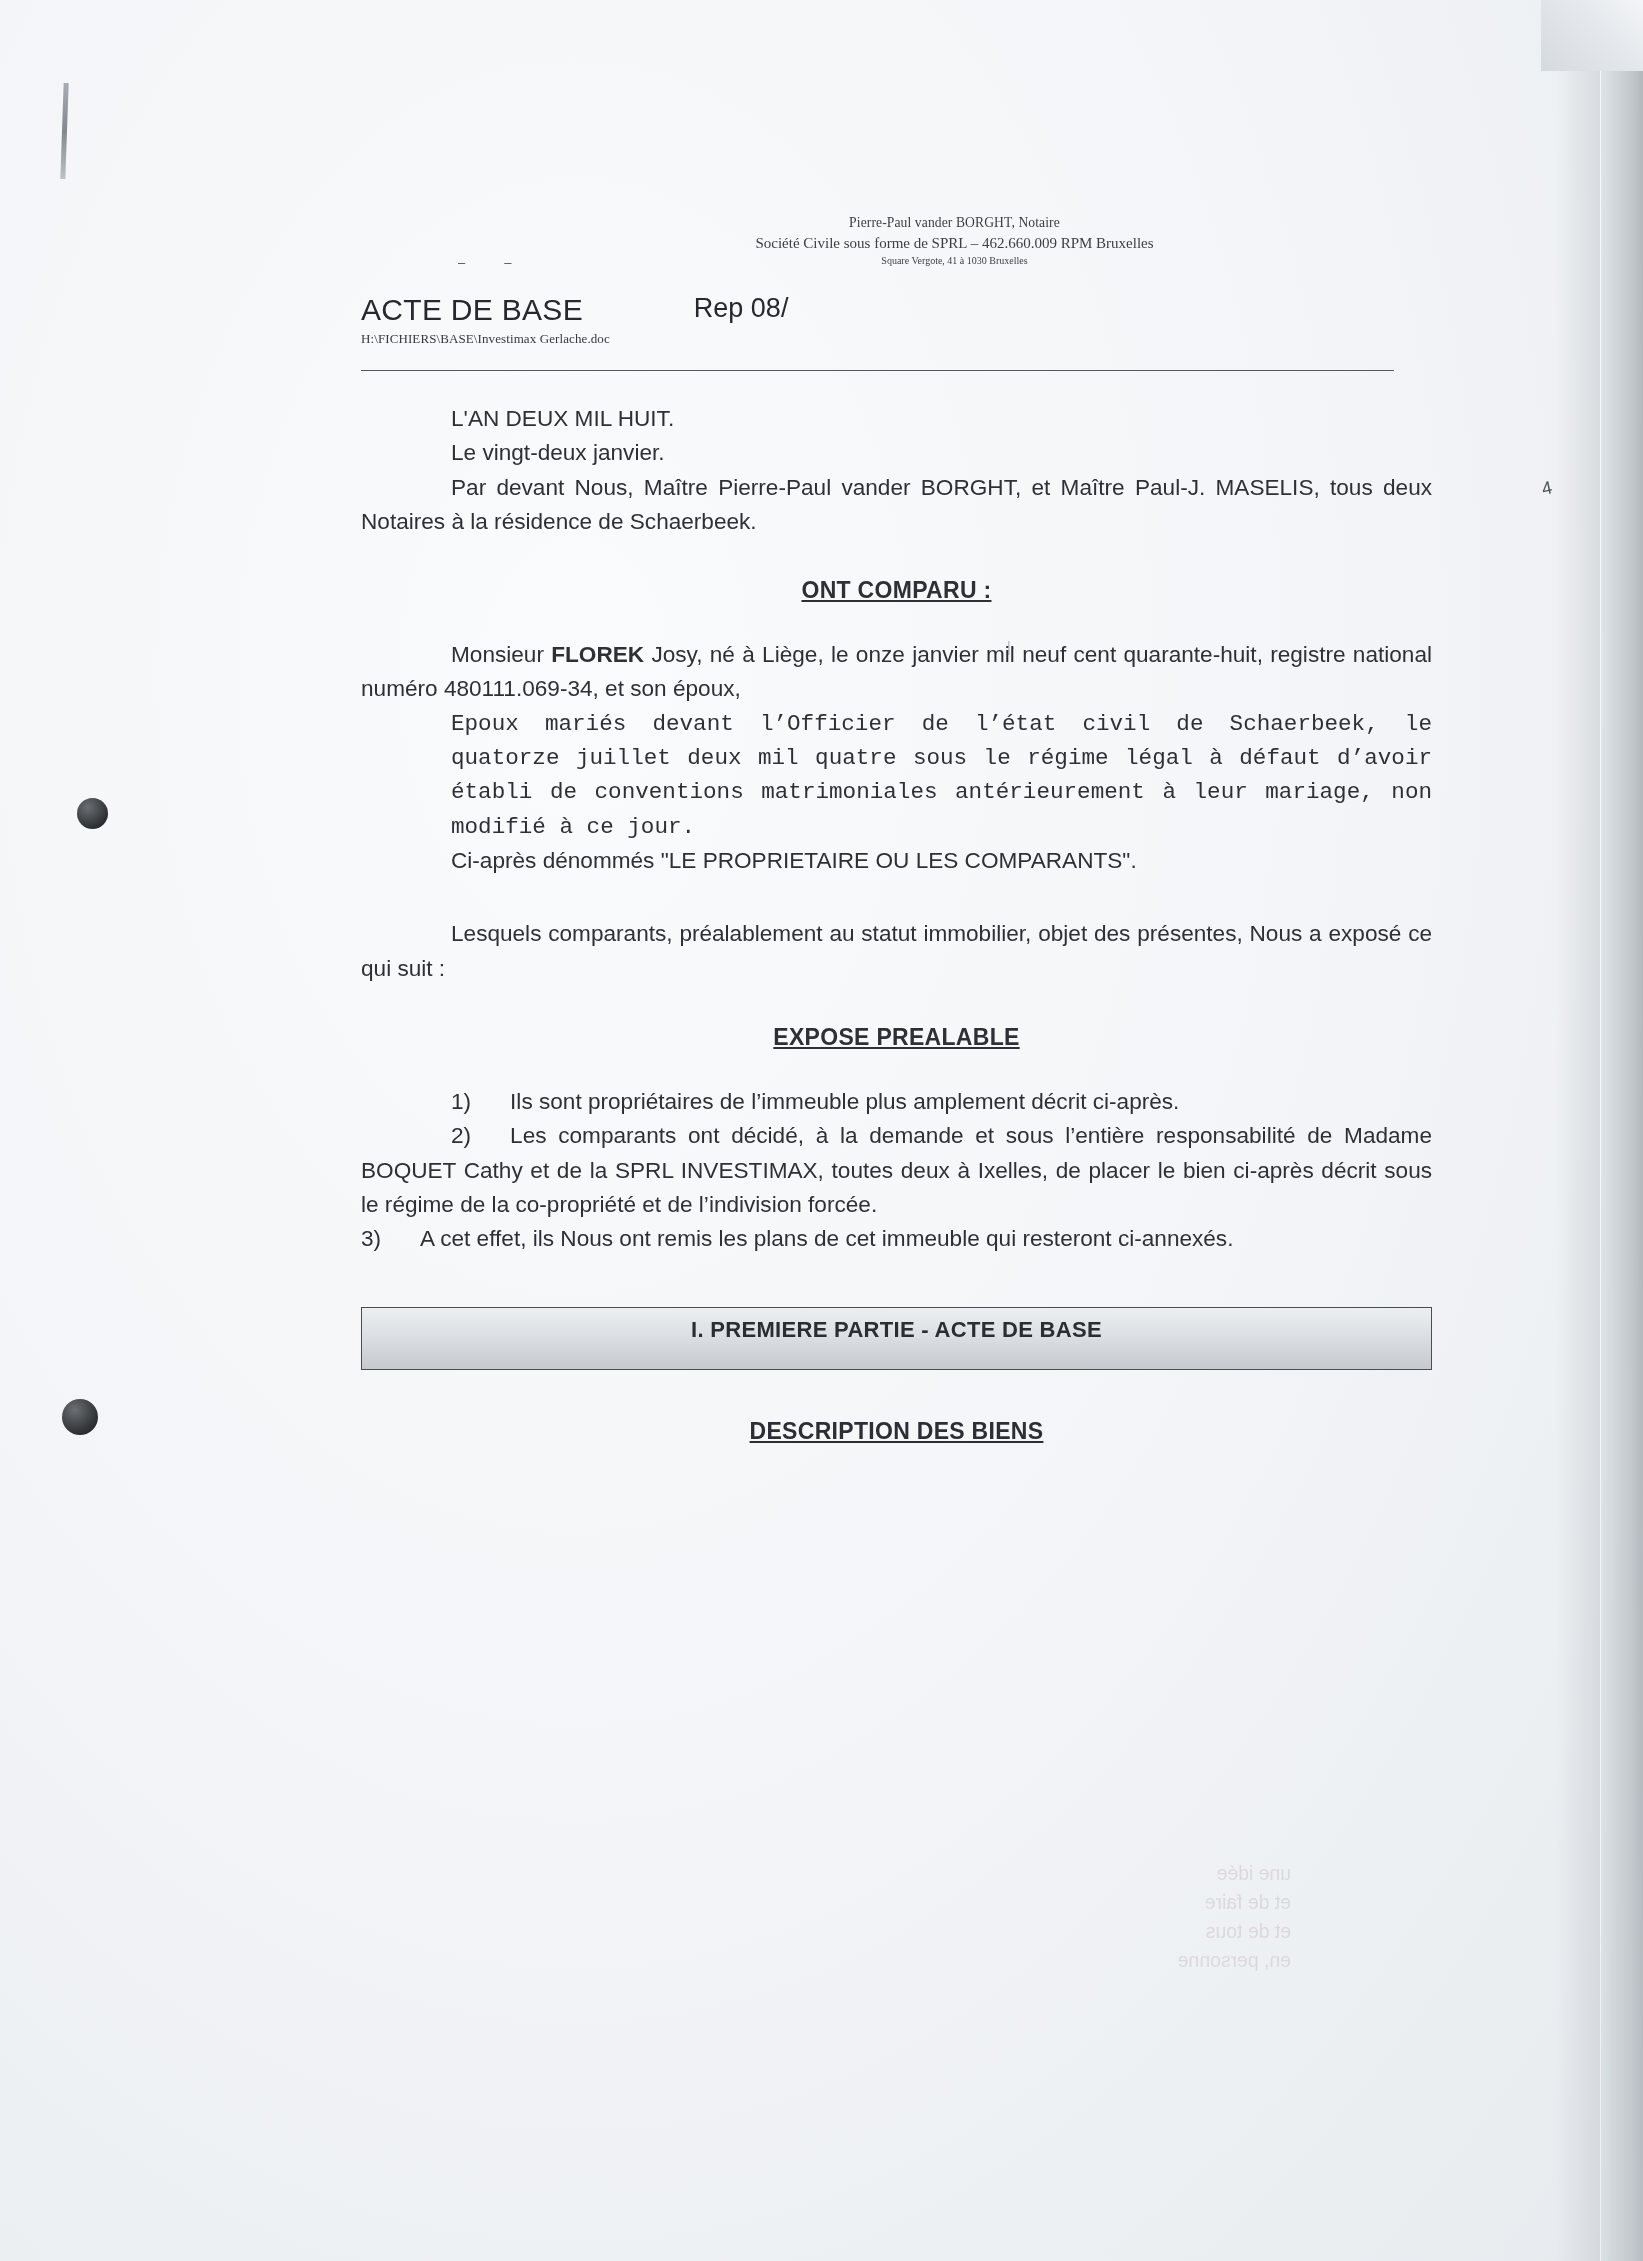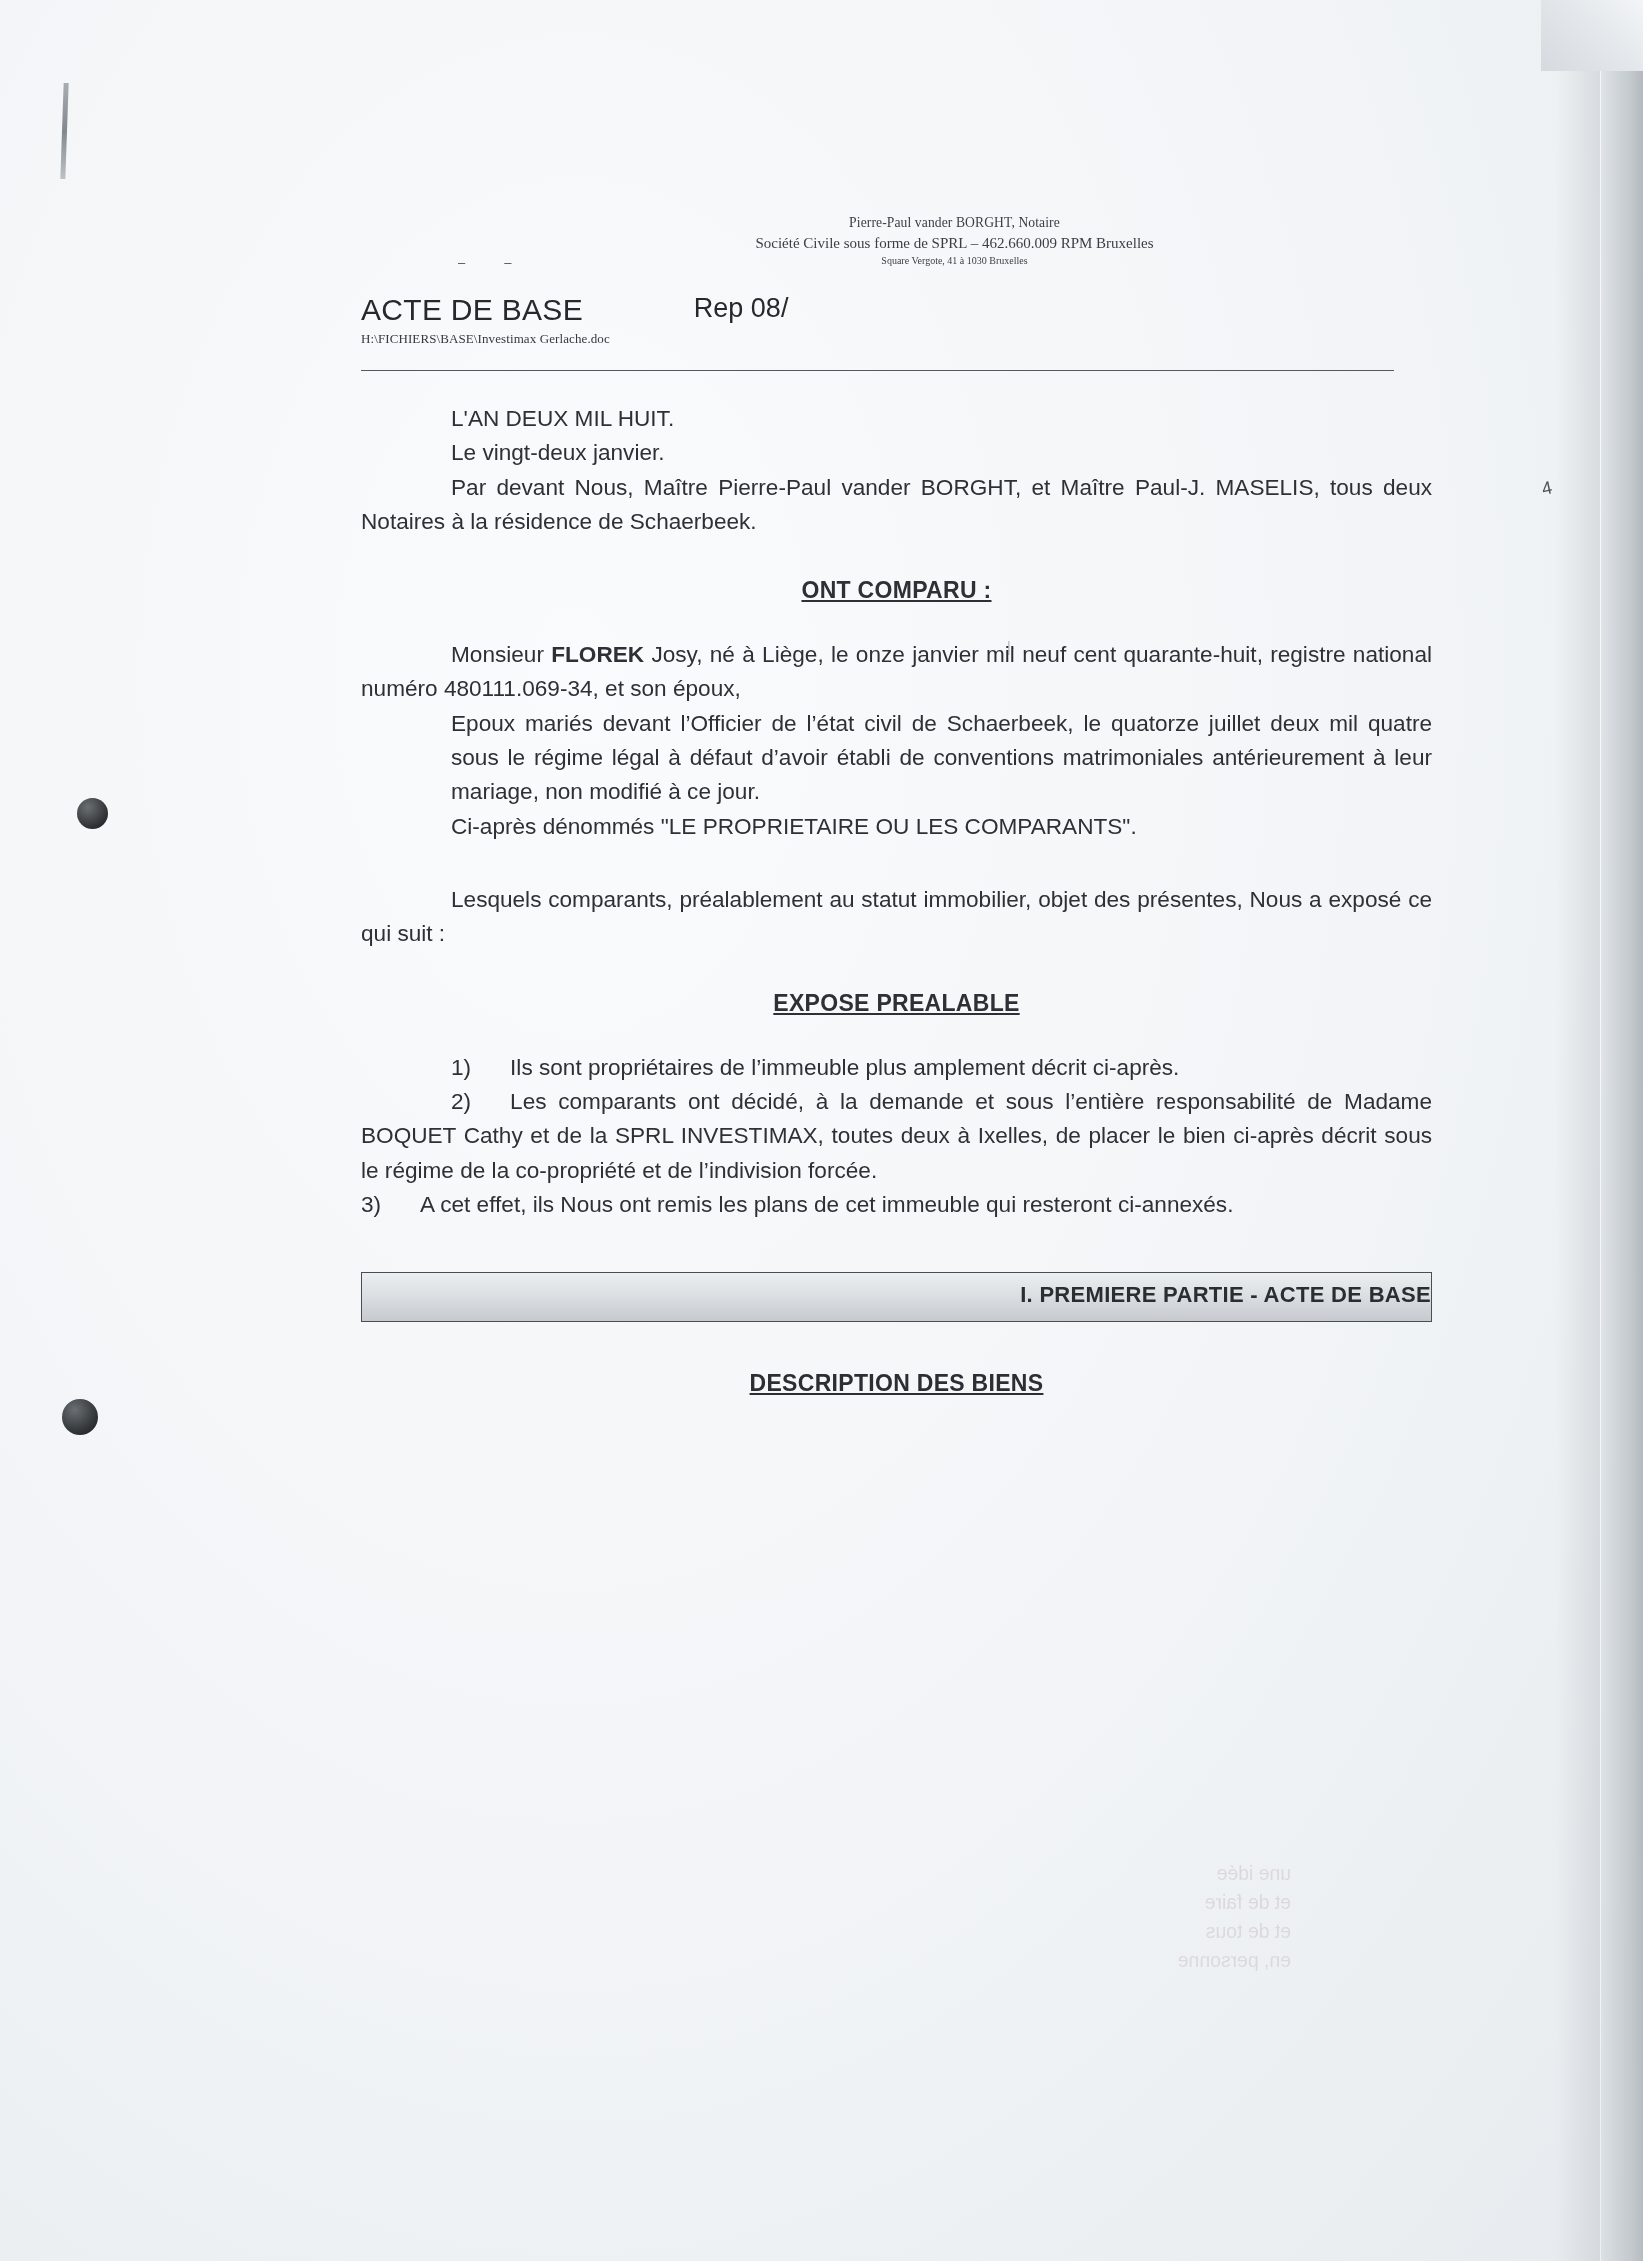--- a/index.html
+++ b/index.html
@@ -147,30 +147,31 @@
     font-weight: bold;
     text-decoration: underline;
     font-size: 23px;
     margin-top: 34px;
     margin-bottom: 30px;
     letter-spacing: 0.3px;
   }
   .sub-indent {
     margin-left: 90px;
     text-indent: 0;
+    font-family: Liberation Mono, monospace;
   }
   .gap-md { height: 39px; }
   .banner {
     margin-top: 50px;
     border: 1.3px solid #4a4e52;
     background: linear-gradient(to bottom, #eceff1 0%, #d8dce0 55%, #c6cace 100%);
-    text-align: right;
+    text-align: center;
     font-weight: bold;
     font-size: 22px;
-    padding: 9px 0 13px 0;
+    padding: 9px 0 26px 0;
     letter-spacing: 0.3px;
     color: #2a2e32;
     width: 1071px;
     box-sizing: border-box;
   }
   .section-heading {
     text-align: center;
     font-weight: bold;
     text-decoration: underline;
     font-size: 23px;

